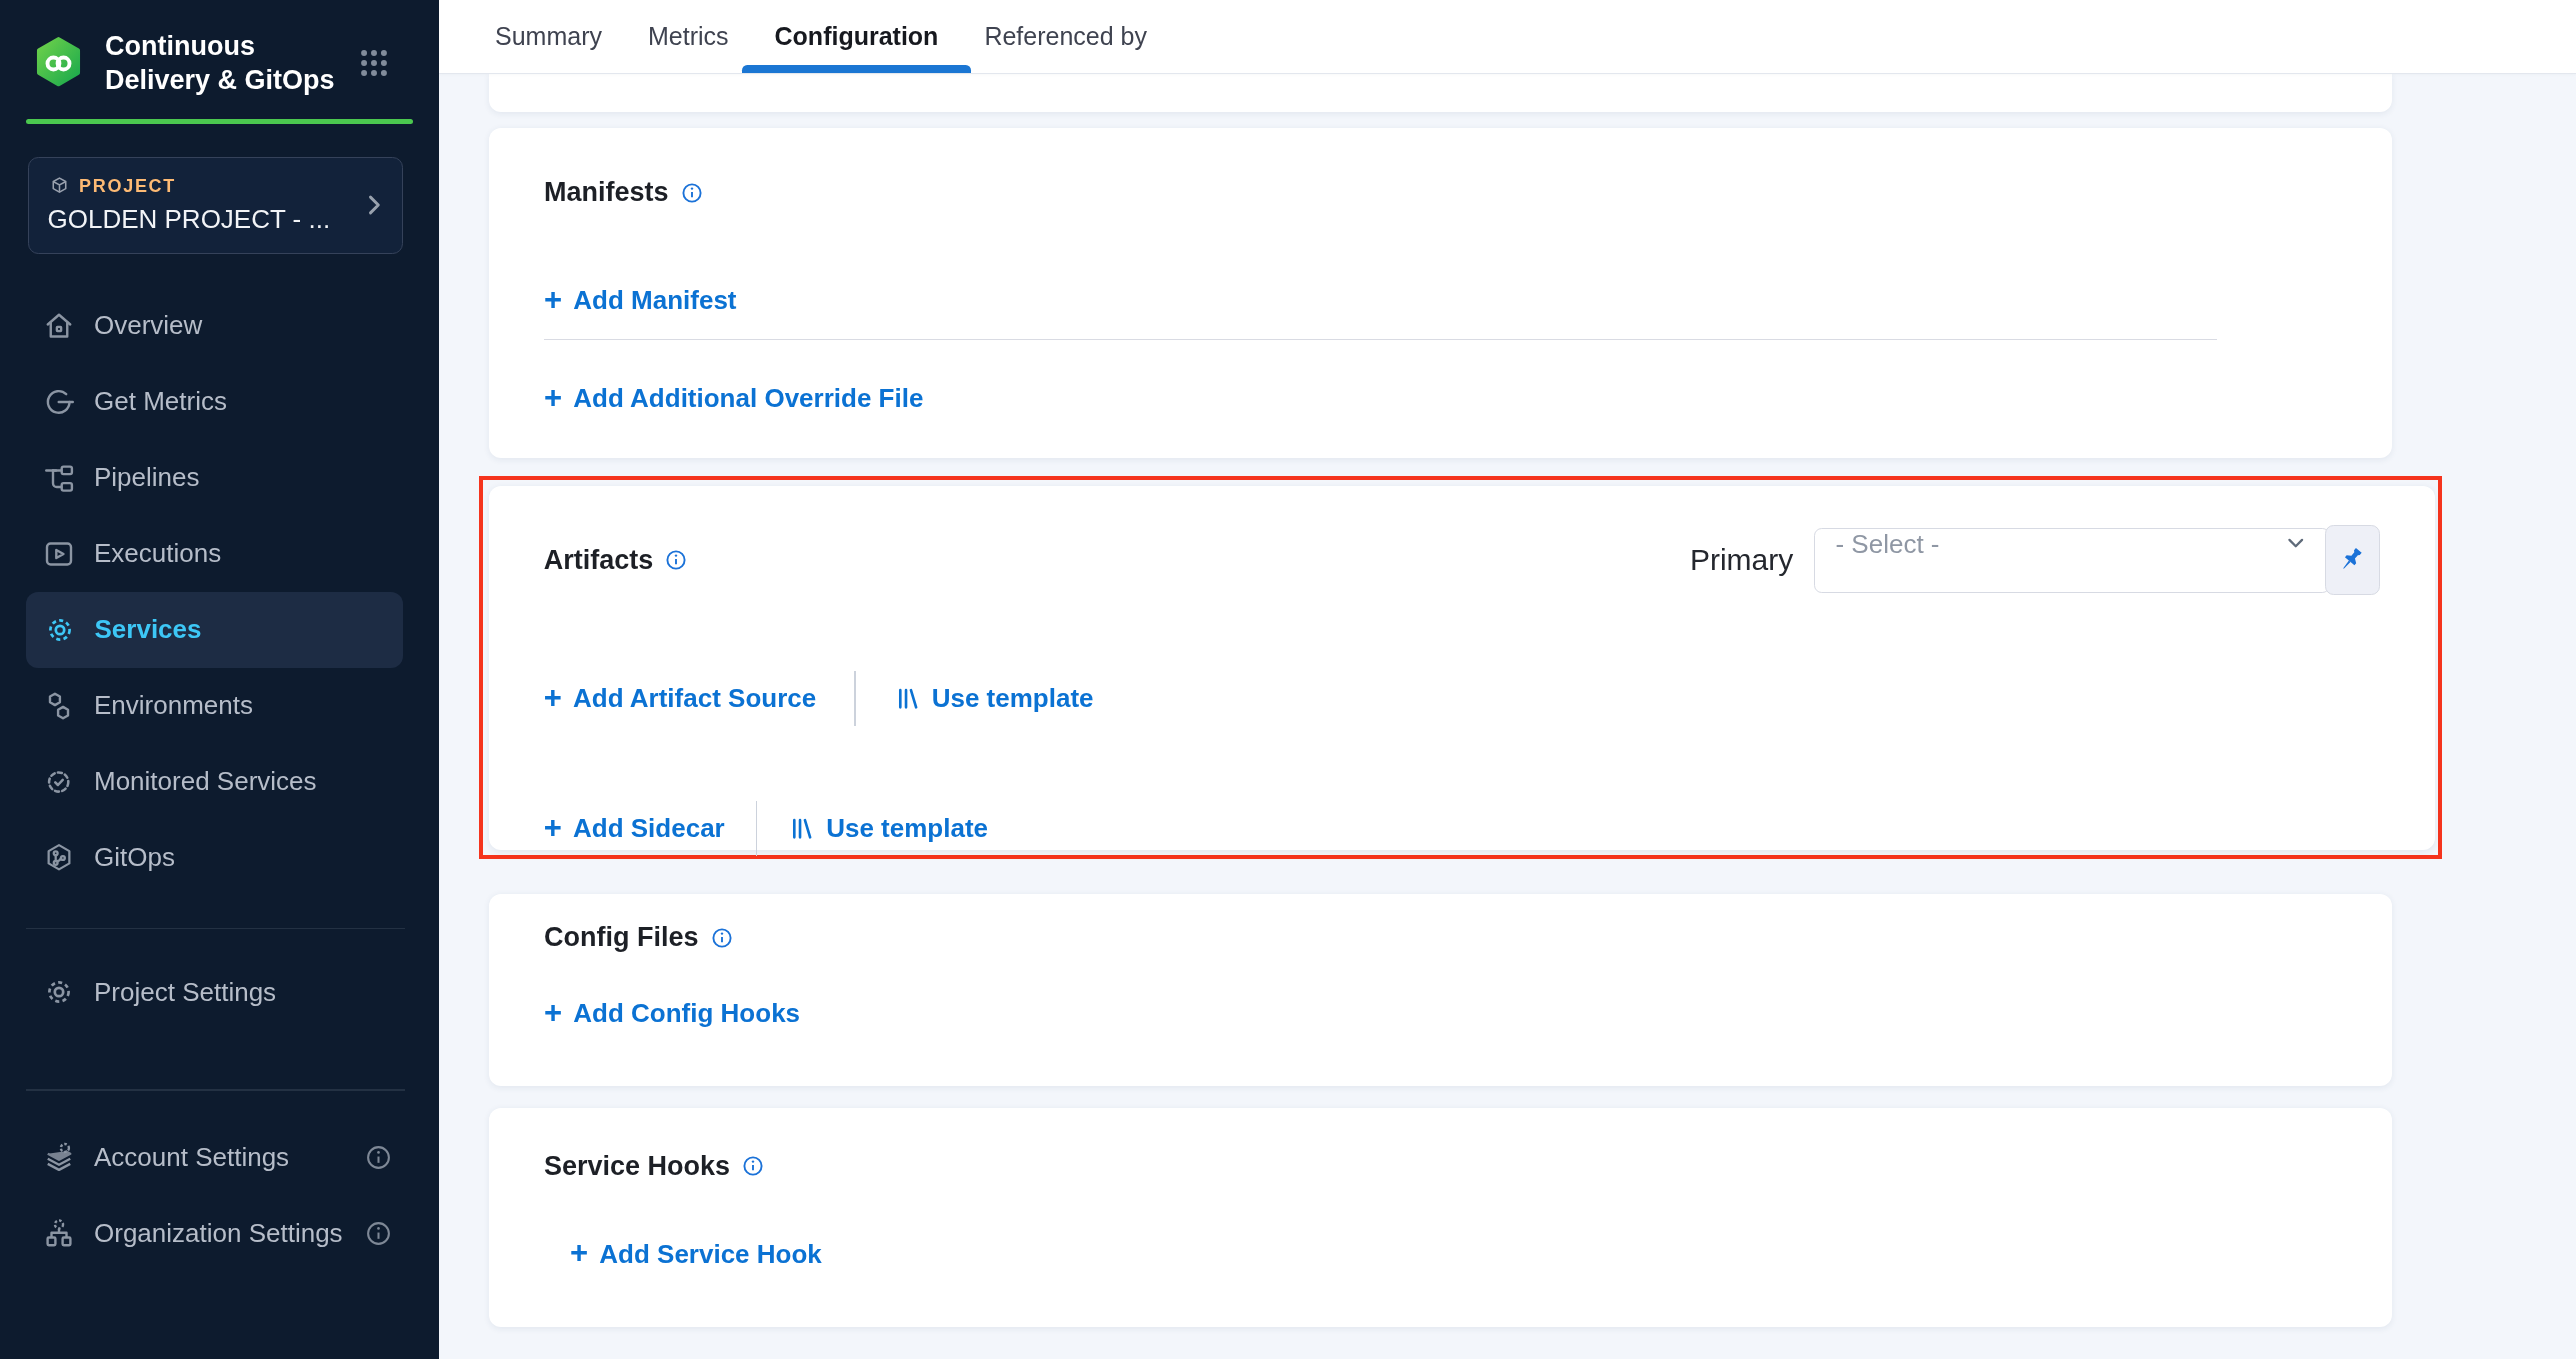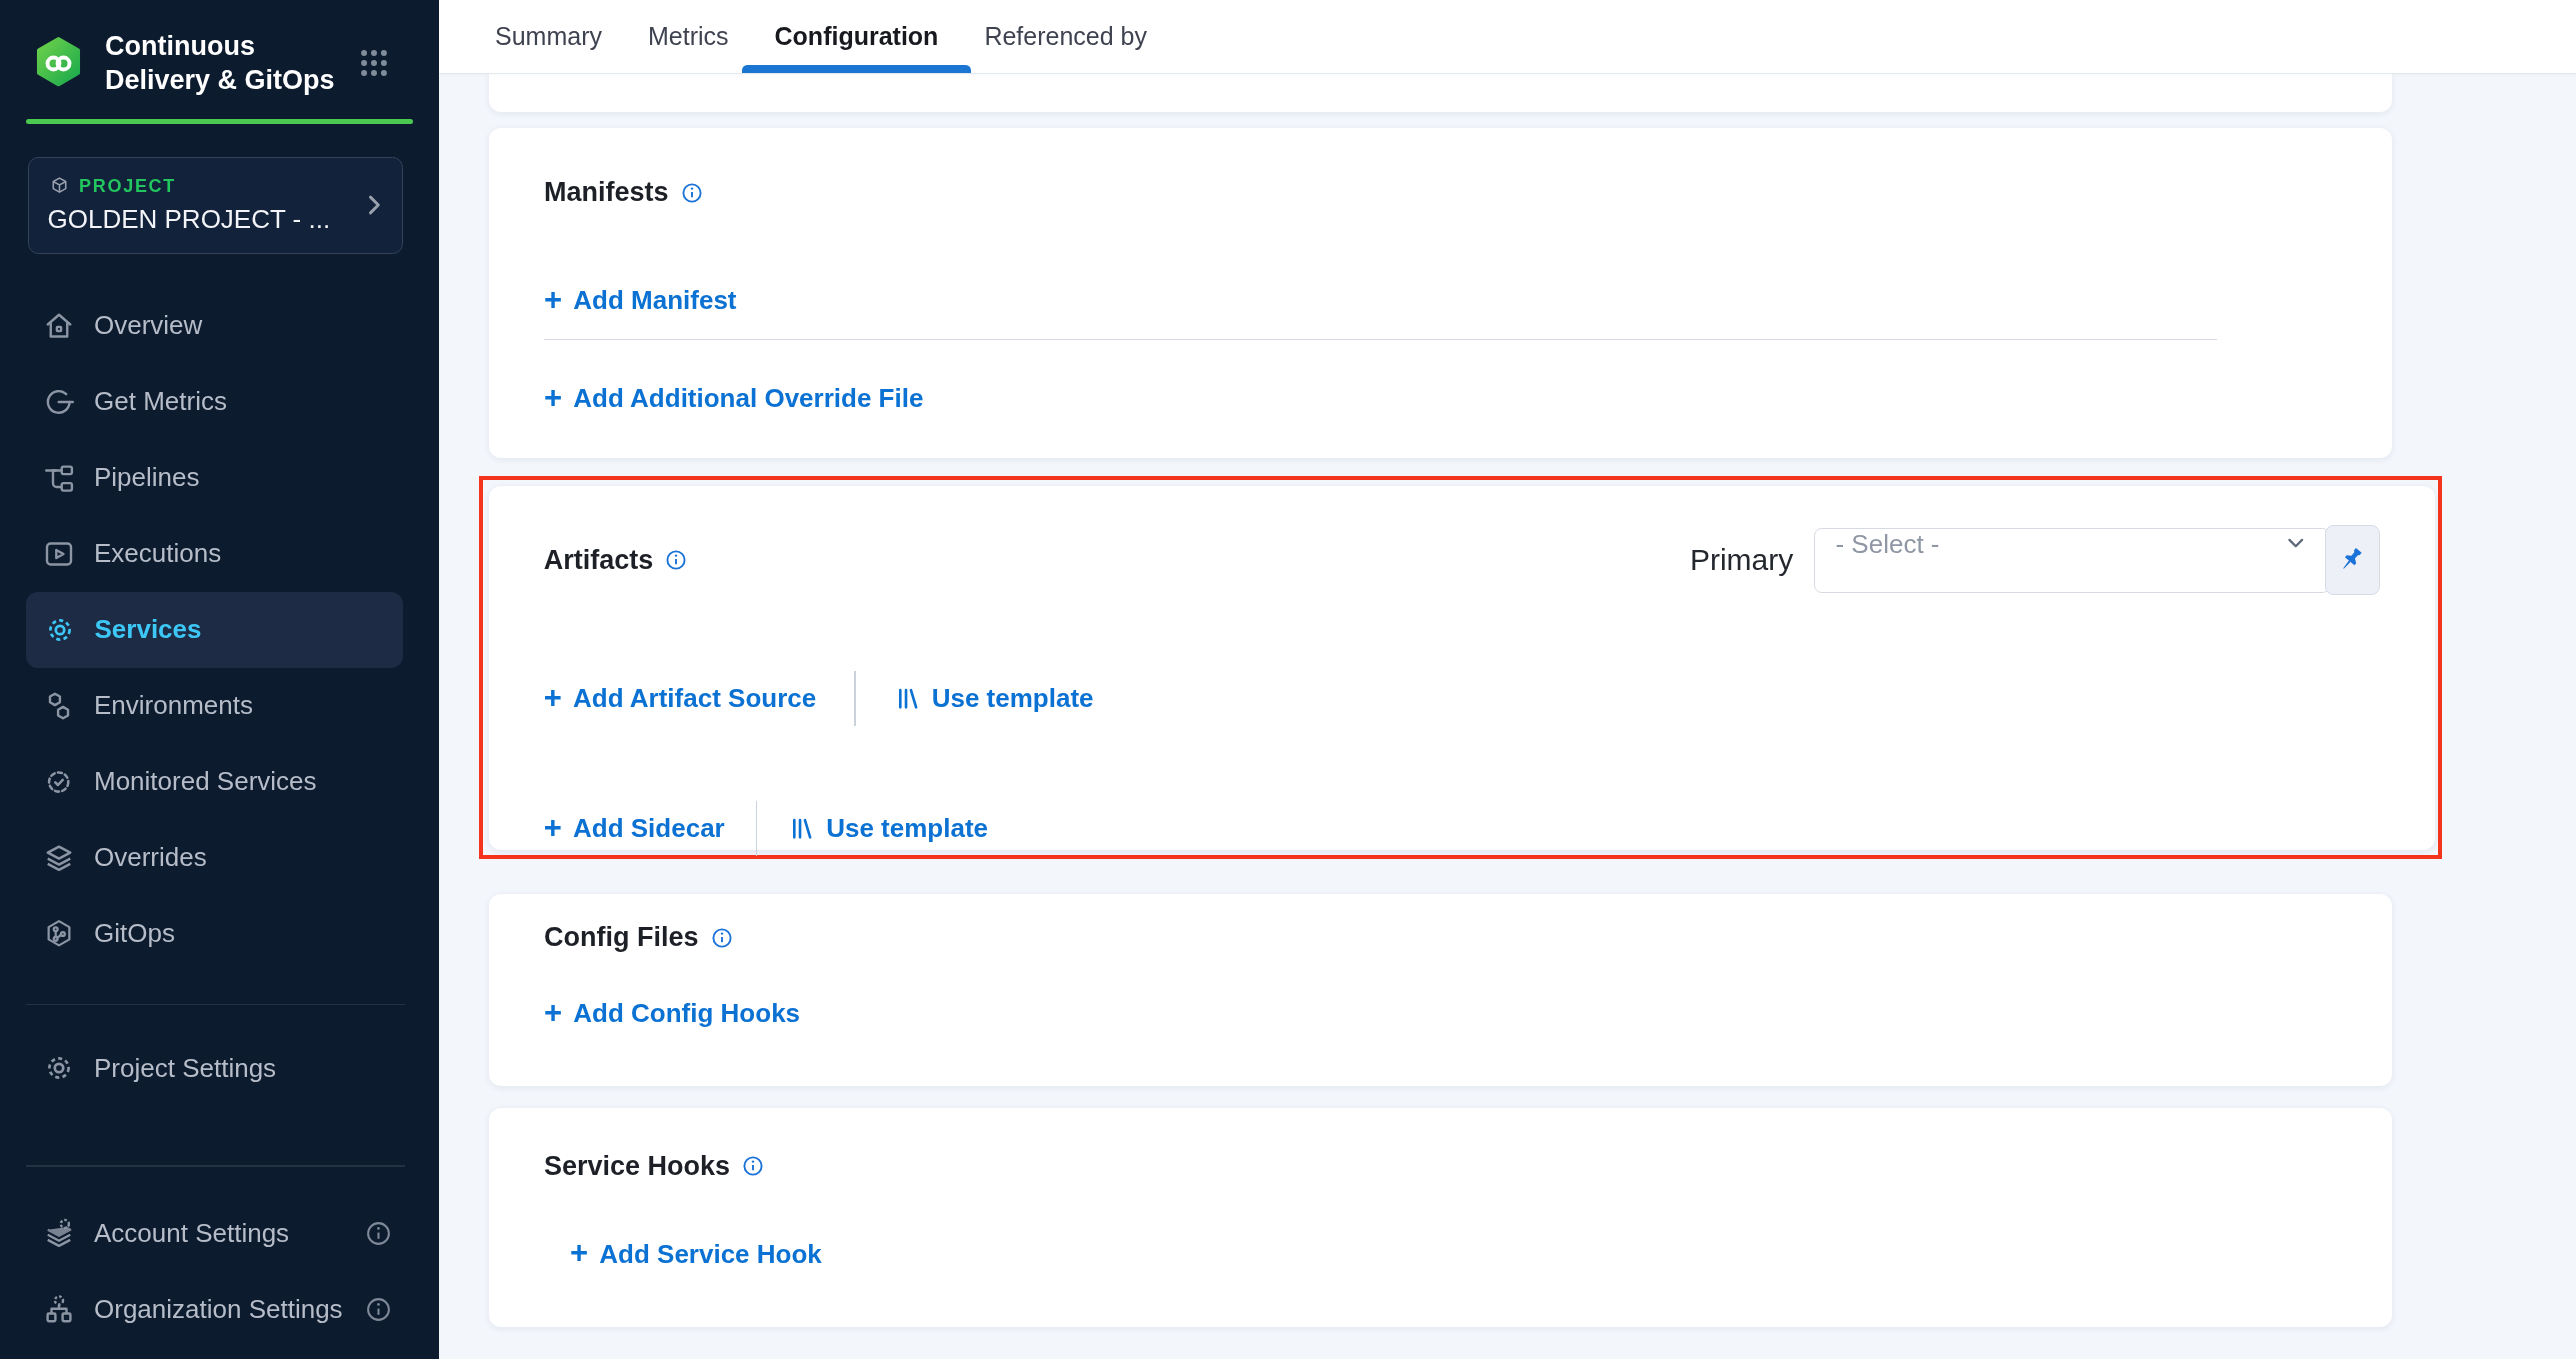--- a/index.html
+++ b/index.html
@@ -8,21 +8,21 @@
 
   
   .sidebar{width:439px;min-width:439px;height:100%;background:#0d1b2e;position:relative;color:#b6bdc9;}
   .sb-header{display:flex;align-items:center;padding:29px 48px 0 31px;}
   .logo{width:55px;height:55px;flex:0 0 55px;}
   .module-title{margin-left:19px;font-size:27px;line-height:34px;font-weight:700;color:#ffffff;width:234px;}
   .grid-btn{margin-left:auto;background:none;border:none;padding:0;cursor:pointer;width:34px;height:34px;}
   .green-rule{height:4.3px;background:#4bc84f;margin:22.4px 26px 0 26px;border-radius:2.6px;}
   .project-card{display:block;box-sizing:border-box;margin:33px 36px 0 27.5px;width:375px;height:97px;background:#12223a;border:1.7px solid #35425a;border-radius:10.3px;padding:13.8px 19px;cursor:pointer;position:relative;text-align:left;}
   .proj-top{display:flex;align-items:center;gap:8.6px;}
-  .proj-label{font-size:18px;font-weight:700;letter-spacing:1.7px;color:#22c55e;}
+  .proj-label{font-size:18px;font-weight:700;letter-spacing:1.7px;color:#fdba74;}
   .proj-name{margin-top:6px;font-size:26px;color:#f2f4f7;white-space:nowrap;overflow:hidden;max-width:310px;}
   .proj-chev{position:absolute;right:13.8px;top:50%;transform:translateY(-50%);}
 
   .nav{margin-top:34px;}
   .nav-item{display:flex;align-items:center;height:76px;padding-left:41px;cursor:pointer;}
   .nav-item .nicon{width:36px;height:36px;flex:0 0 36px;color:#8b95a3;}
   .nav-item .nlabel{margin-left:17px;font-size:26px;color:#b6bdc9;}
   .nav-item.active{margin:0 36px 0 26px;padding-left:15.5px;background:#1d2c44;border-radius:12px;}
   .nav-item.active .nicon{color:#3dc7f6;}
   .nav-item.active .nlabel{color:#3dc7f6;font-weight:700;}
@@ -192,30 +192,20 @@
         <span class="nlabel">Environments</span>
       </div>
       <div class="nav-item">
         <span class="nicon">
           <svg viewBox="0 0 24 24" width="36" height="36" fill="none" stroke="currentColor" stroke-width="1.7" stroke-linecap="round" stroke-linejoin="round">
             <circle cx="11.8" cy="12" r="6.4" stroke-dasharray="2.7 2.2"></circle>
               <path d="M9.5 12.2l1.8 1.8 3.2-3.4"></path>
           </svg>
         </span>
         <span class="nlabel">Monitored Services</span>
-      </div>
-      <div class="nav-item">
-        <span class="nicon">
-          <svg viewBox="0 0 24 24" width="36" height="36" fill="none" stroke="currentColor" stroke-width="1.6" stroke-linejoin="round">
-            <path d="M4.5 8.4L12 4.4l7.5 4-7.5 4z"></path>
-              <path d="M4.5 12.4L12 16.4l7.5-4"></path>
-              <path d="M4.5 15.9L12 19.9l7.5-4"></path>
-          </svg>
-        </span>
-        <span class="nlabel">Overrides</span>
       </div>
       <div class="nav-item">
         <span class="nicon">
           <svg viewBox="0 0 24 24" width="36" height="36" fill="none" stroke="currentColor" stroke-width="1.5" stroke-linecap="round" stroke-linejoin="round">
             <path d="M12 3.4l6.9 4v8.2l-6.9 4-6.9-4V7.4z"></path>
             <circle cx="9.8" cy="8.8" r="1.3"></circle>
               <circle cx="9.8" cy="15.2" r="1.3"></circle>
               <circle cx="14.6" cy="12" r="1.3"></circle>
             <path d="M9.8 10.1v3.8M10.2 14.3c2-.4 2.7-1 3-2.2"></path>
           </svg>

